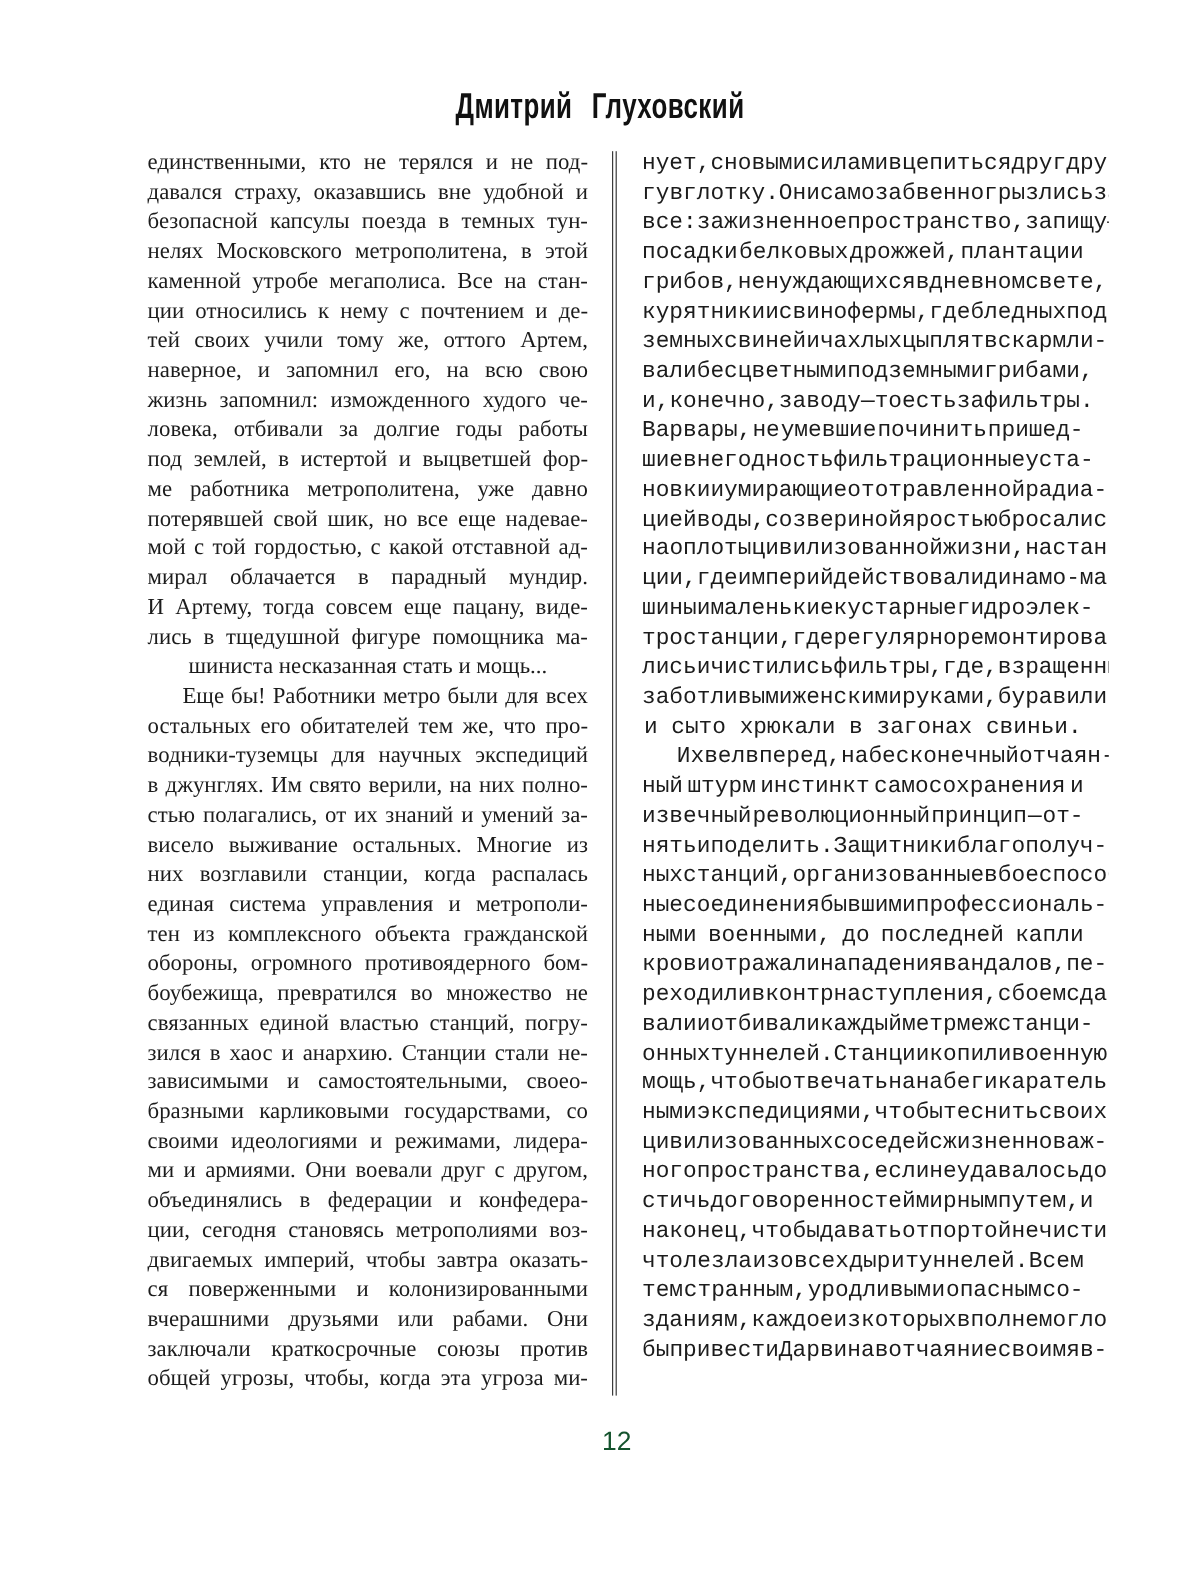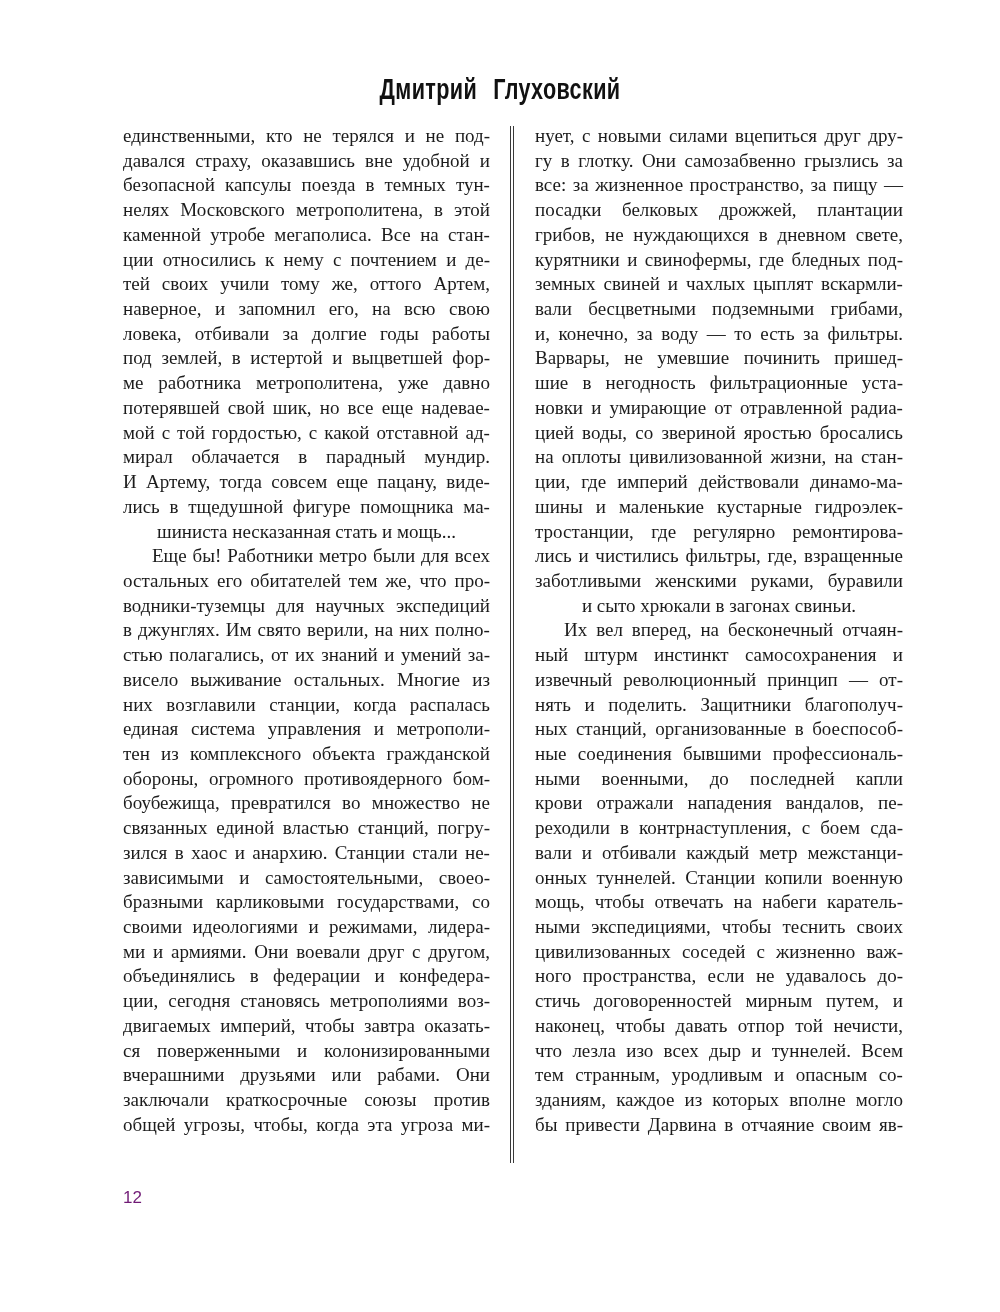--- a/index.html
+++ b/index.html
@@ -30,21 +30,21 @@
   .content {
     position: absolute;
     top: 124px;
     left: 123px;
     width: 782px;
     display: flex;
     align-items: flex-start;
   }
   .column { font-size: 19px; }
   .column.left  { width: 367px; }
-  .column.right { width: 368px; }
+  .column.right { width: 368px; font-family: Liberation Mono, monospace; }
   .divider {
     width: 2px;
     height: 1037px;
     margin: 2px 21px 0 20px;
     border-left: 1.5px solid #3a3a3a;
     border-right: 1.5px solid #3a3a3a;
   }
   .para { margin: 0; }
   .line {
     height: 24.72px;
@@ -58,23 +58,24 @@
     display: block;
     text-align: center;
     white-space: nowrap;
   }
   .line.indent { padding-left: 29px; }
   .page-number {
     position: absolute;
     top: 1188px;
     left: 123px;
     width: 782px;
+    text-align: center;
     font-family: "Liberation Sans", sans-serif;
-    font-size: 17px;
-    color: #701a75;
+    font-size: 22px;
+    color: #14532d;
   }
 </style>
 </head>
 <body>
 
 <div class="page" style="background: rgb(255, 255, 255); color: rgb(28, 28, 28);">
   <div class="header">Дмитрий Глуховский</div>
 
   <div class="content">
     <div class="column left">
@@ -141,20 +142,27 @@
           <div class="line">
             <span>наверное,</span>
             <span>и</span>
             <span>запомнил</span>
             <span>его,</span>
             <span>на</span>
             <span>всю</span>
             <span>свою</span>
           </div>
           <div class="line">
+            <span>жизнь</span>
+            <span>запомнил:</span>
+            <span>изможденного</span>
+            <span>худого</span>
+            <span>че-</span>
+          </div>
+          <div class="line">
             <span>ловека,</span>
             <span>отбивали</span>
             <span>за</span>
             <span>долгие</span>
             <span>годы</span>
             <span>работы</span>
           </div>
           <div class="line">
             <span>под</span>
             <span>землей,</span>

